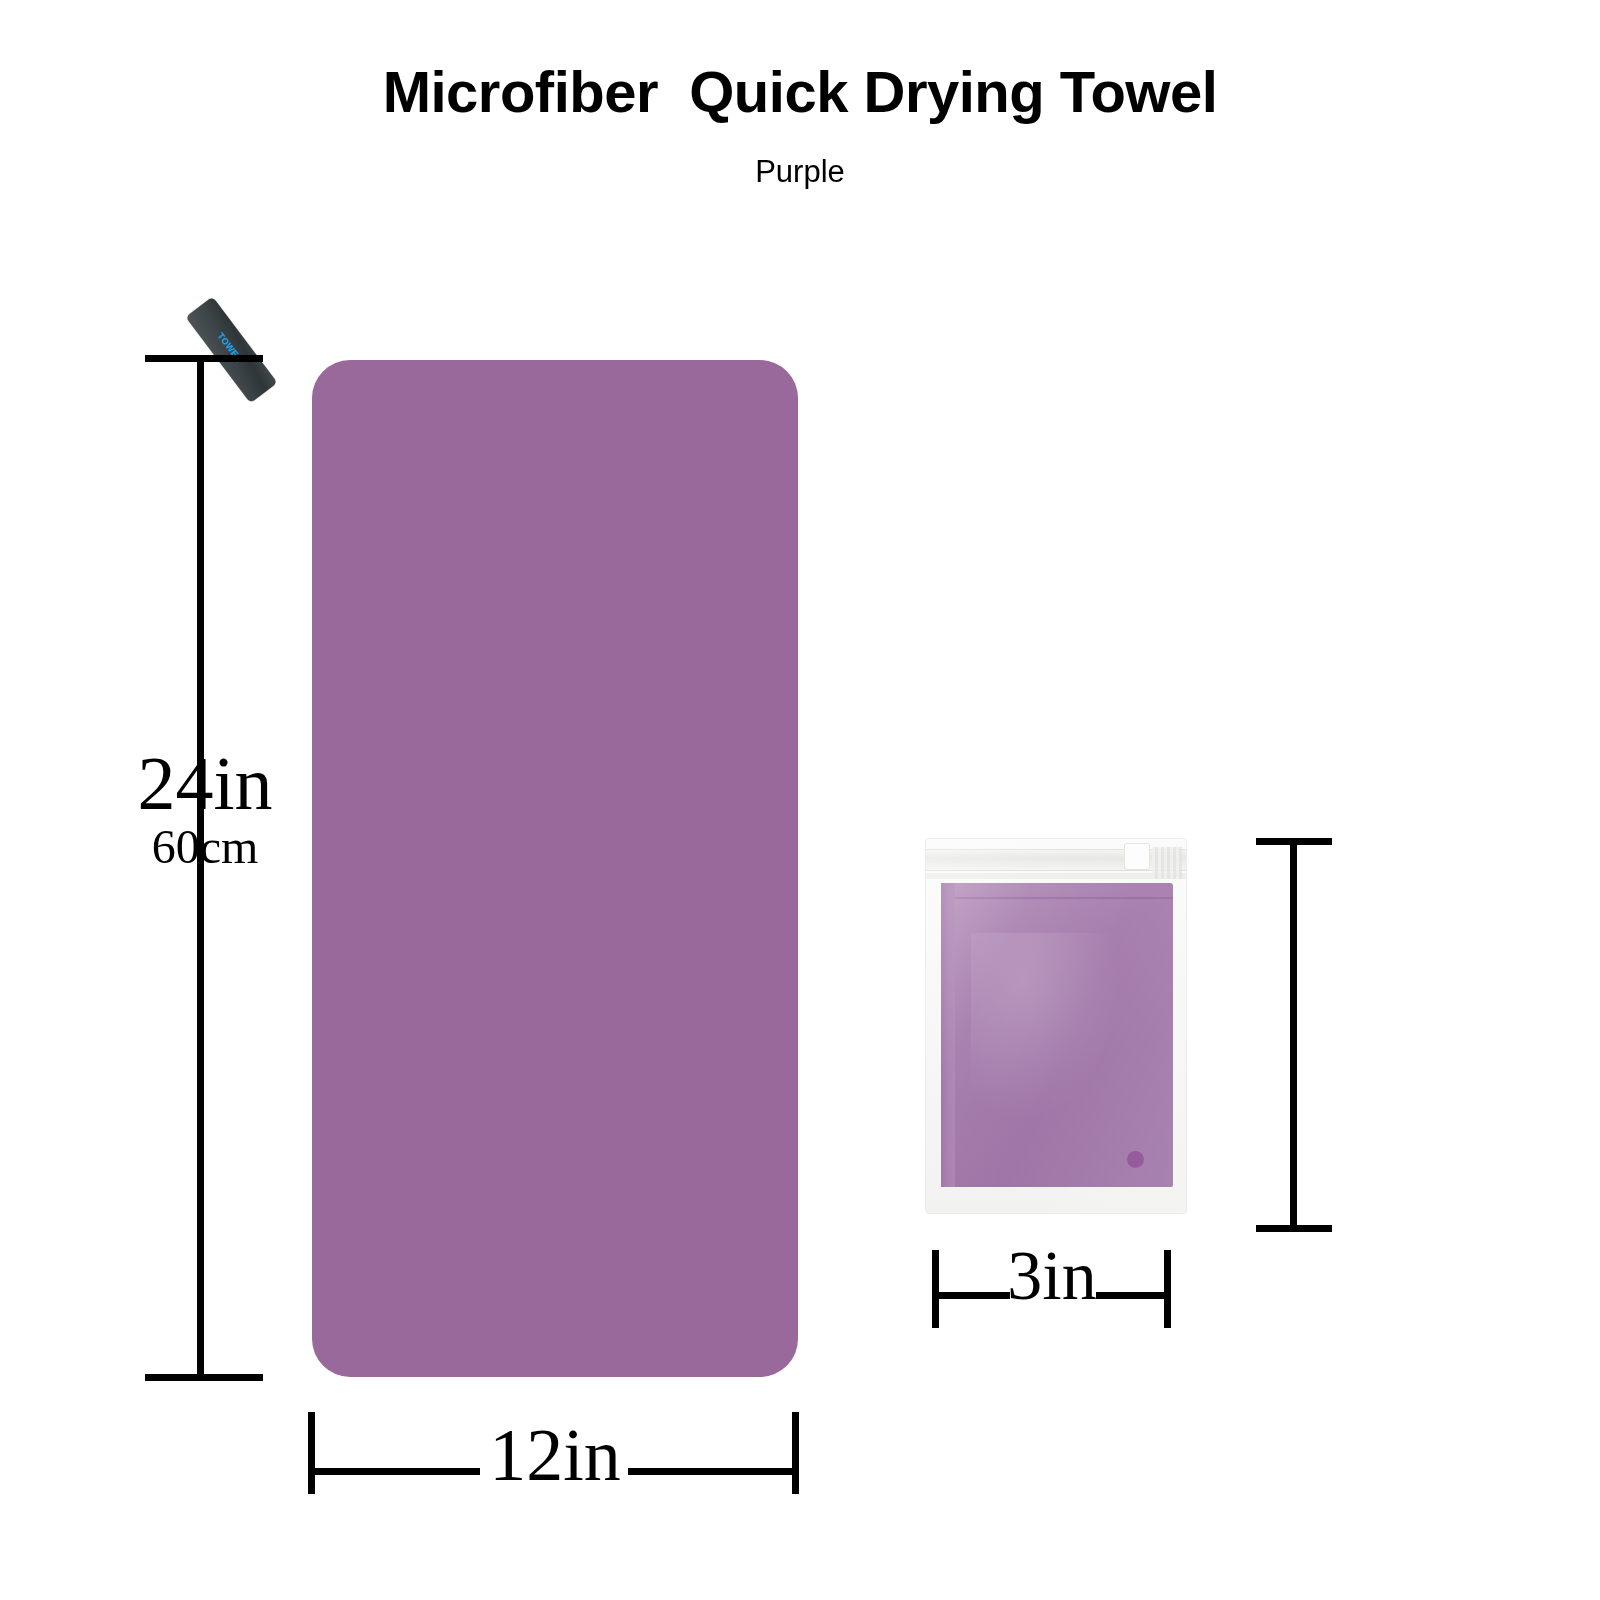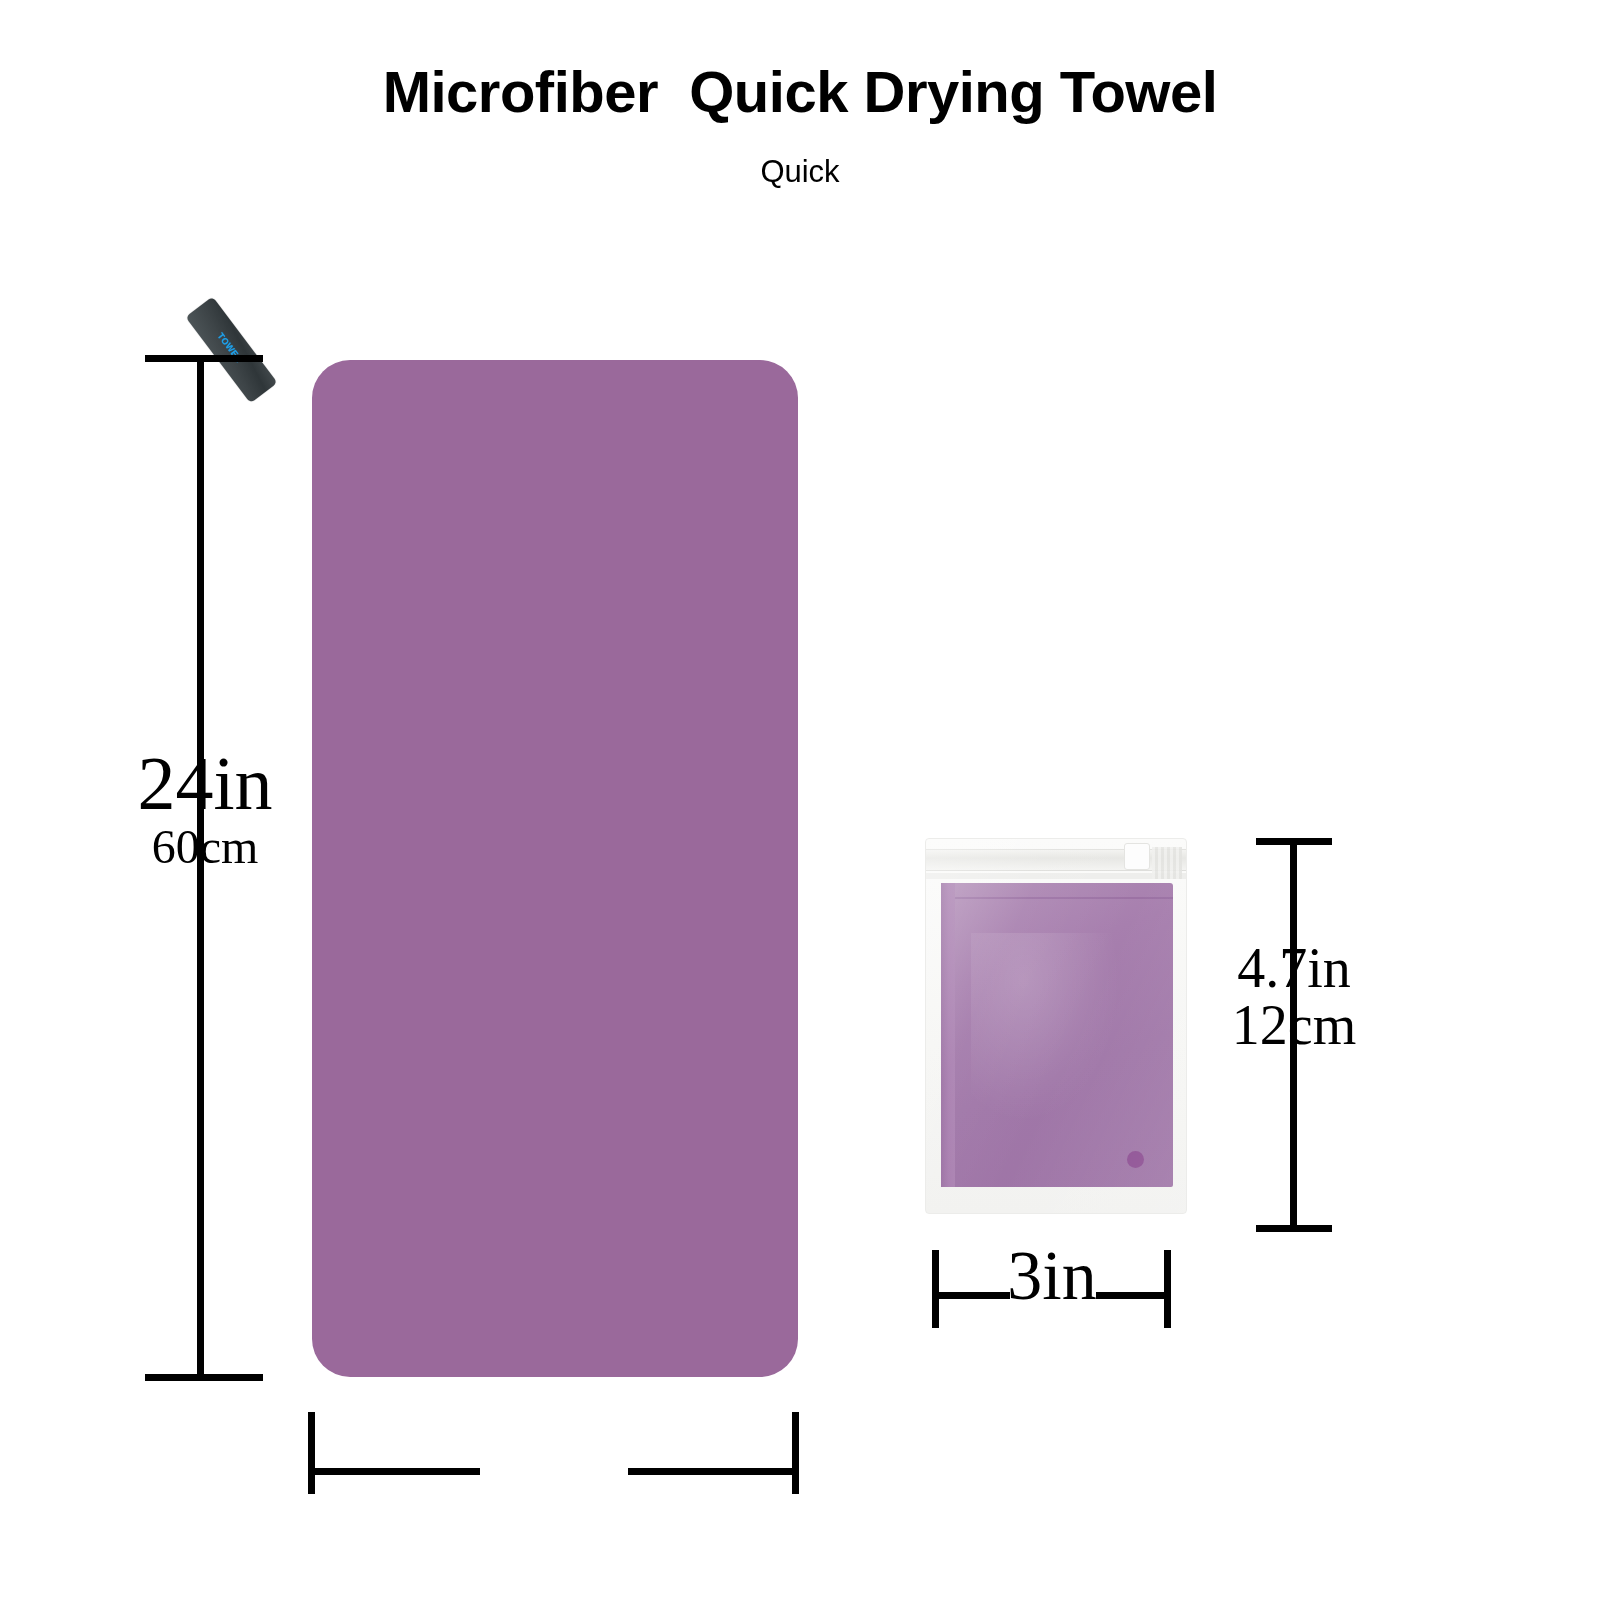--- a/index.html
+++ b/index.html
@@ -162,64 +162,61 @@
   #dim-bag-width-label { left:950px; top:1240px; text-align:center; width:204px; }
   #dim-bag-width-label .big   { font-size:70px; }
   #dim-bag-width-label .small { font-size:54px; }
 </style>
 </head>
 <body>
 
 <div class="canvas">
 
   <div class="title">Microfiber  Quick Drying Towel</div>
-  <div class="subtitle">Quick</div>
+  <div class="subtitle">Purple</div>
 
   <div class="towel"></div>
 
   <div class="towel-tag">
     <span class="towel-tag-text">TOWEL</span>
   </div>
 
   <div class="dim-v-line" id="dim-height-line"></div>
   <div class="dim-cap-h" id="dim-height-cap-top"></div>
   <div class="dim-cap-h" id="dim-height-cap-bottom"></div>
   <div class="dim-label" id="dim-height-label">
     <span class="big">24in</span>
     <span class="small">60cm</span>
   </div>
 
   <div class="dim-cap-v" id="dim-width-cap-left"></div>
   <div class="dim-cap-v" id="dim-width-cap-right"></div>
   <div class="dim-h-line" id="dim-width-seg-left"></div>
   <div class="dim-h-line" id="dim-width-seg-right"></div>
   <div class="dim-label" id="dim-width-label">
+    <span class="big">12in</span>
   </div>
 
   <div class="bag">
     <div class="bag-towel">
       <div class="bag-towel-fold"></div>
       <div class="bag-towel-seam"></div>
       <div class="bag-towel-sheen"></div>
       <div class="bag-towel-dot"></div>
     </div>
     <div class="bag-zip-band"></div>
     <div class="bag-zip-band2"></div>
     <div class="bag-zip-grip"></div>
     <div class="bag-zip-slider"></div>
     <div class="bag-gloss"></div>
   </div>
 
   <div class="dim-v-line" id="dim-bag-height-line"></div>
   <div class="dim-cap-h" id="dim-bag-height-cap-top"></div>
   <div class="dim-cap-h" id="dim-bag-height-cap-bottom"></div>
-  <div class="dim-label" id="dim-bag-height-label">
-    <span class="big">4.7in</span>
-    <span class="small">12cm</span>
-  </div>
 
   <div class="dim-cap-v" id="dim-bag-width-cap-left"></div>
   <div class="dim-cap-v" id="dim-bag-width-cap-right"></div>
   <div class="dim-h-line" id="dim-bag-width-seg-left"></div>
   <div class="dim-h-line" id="dim-bag-width-seg-right"></div>
   <div class="dim-label" id="dim-bag-width-label">
     <span class="big">3in</span>
   </div>
 
 </div>

